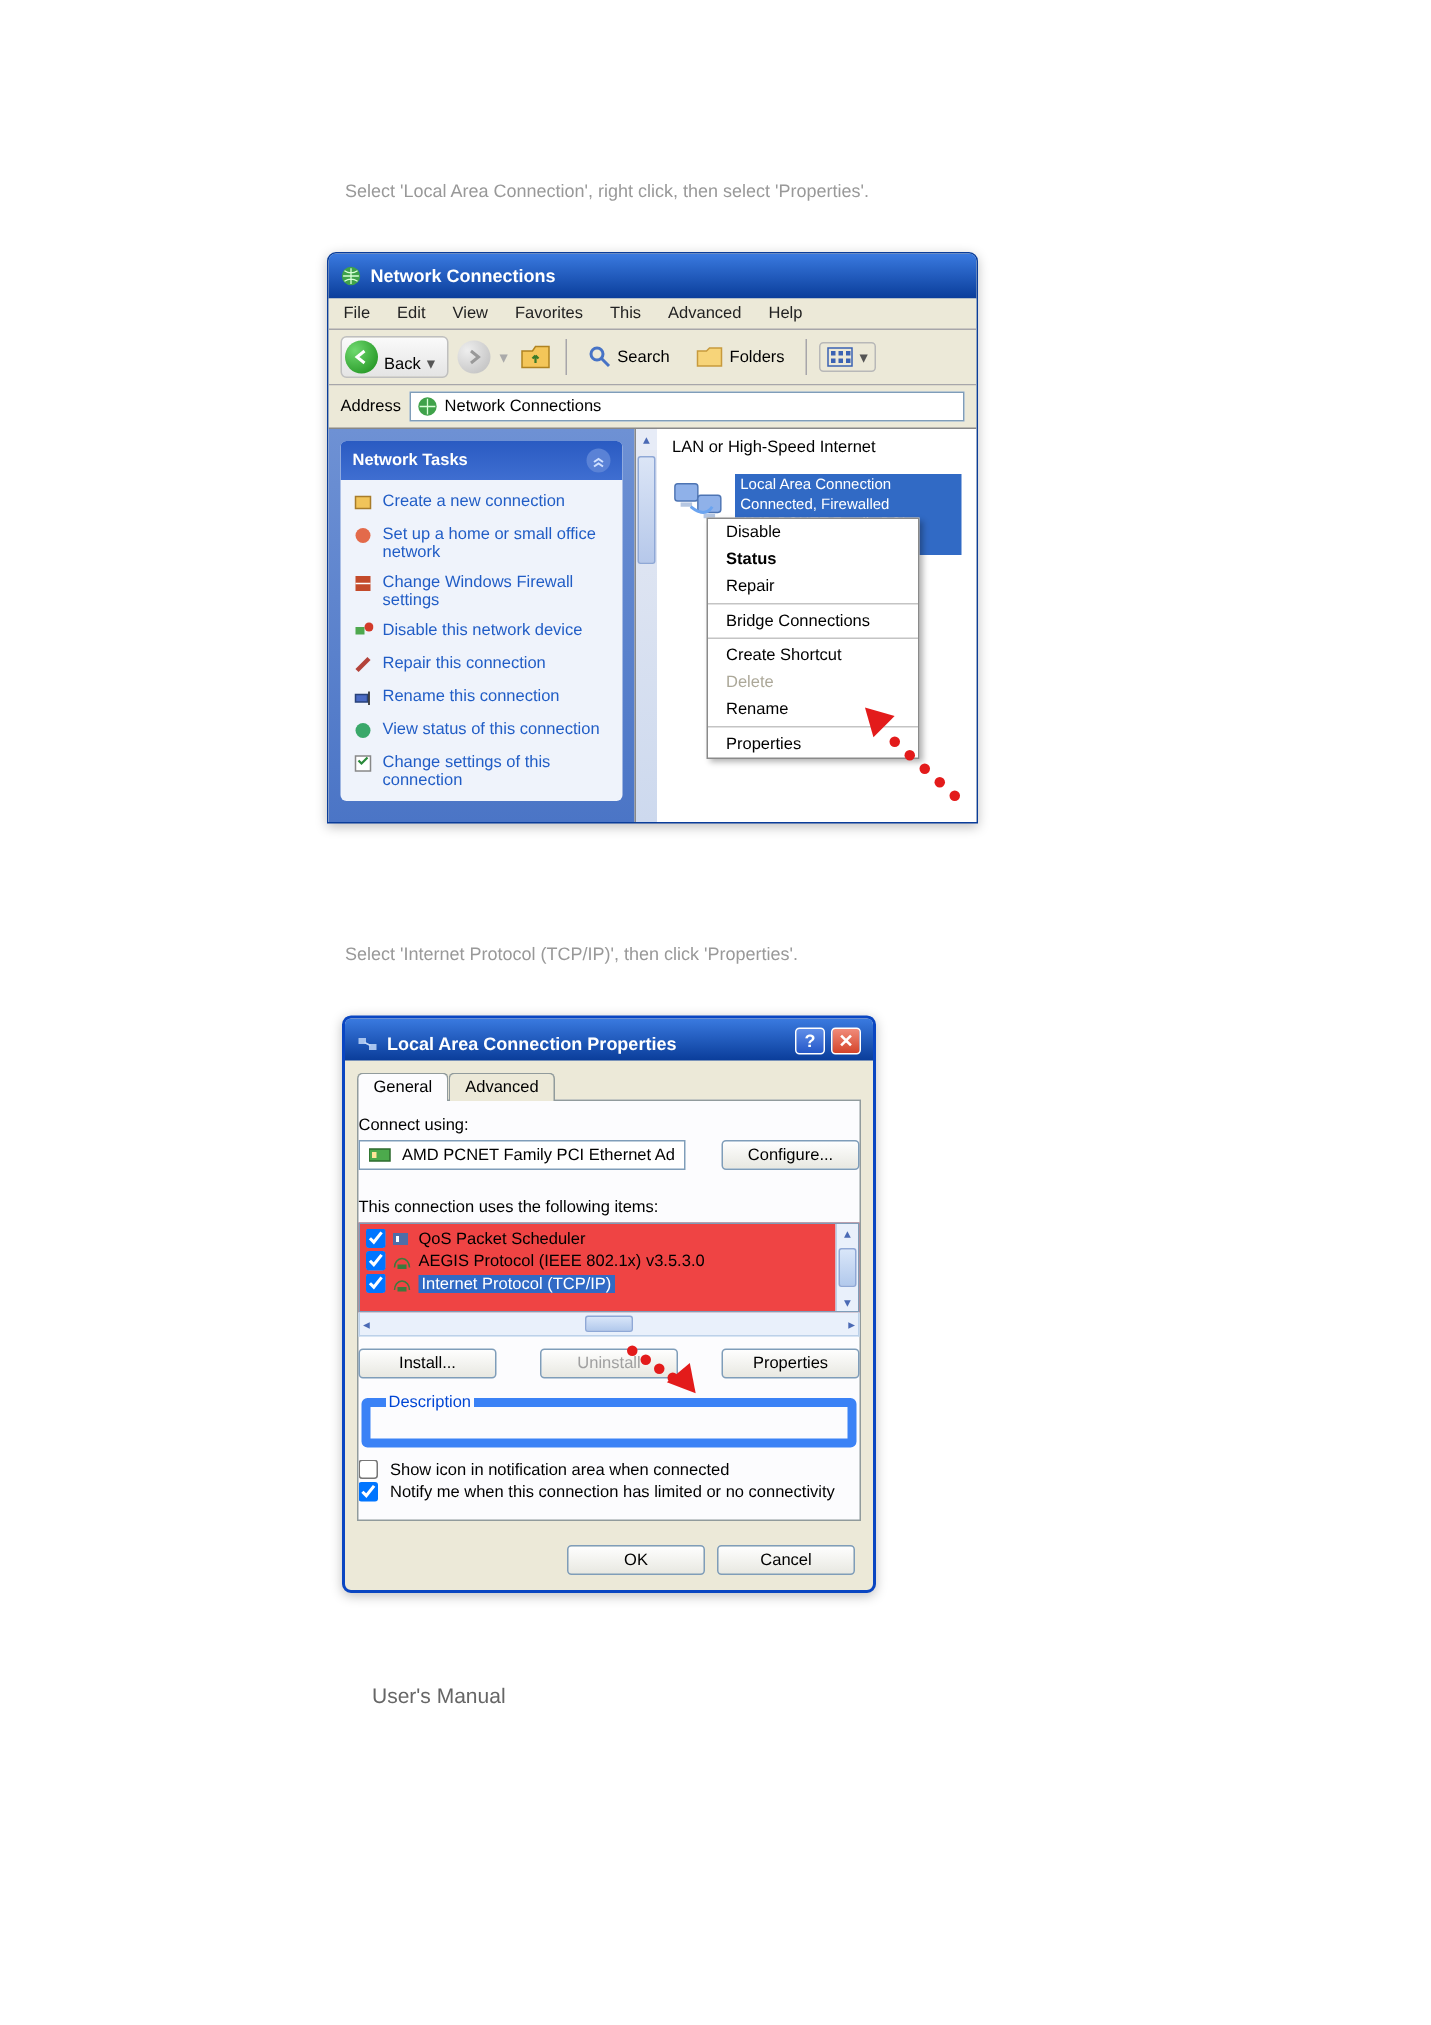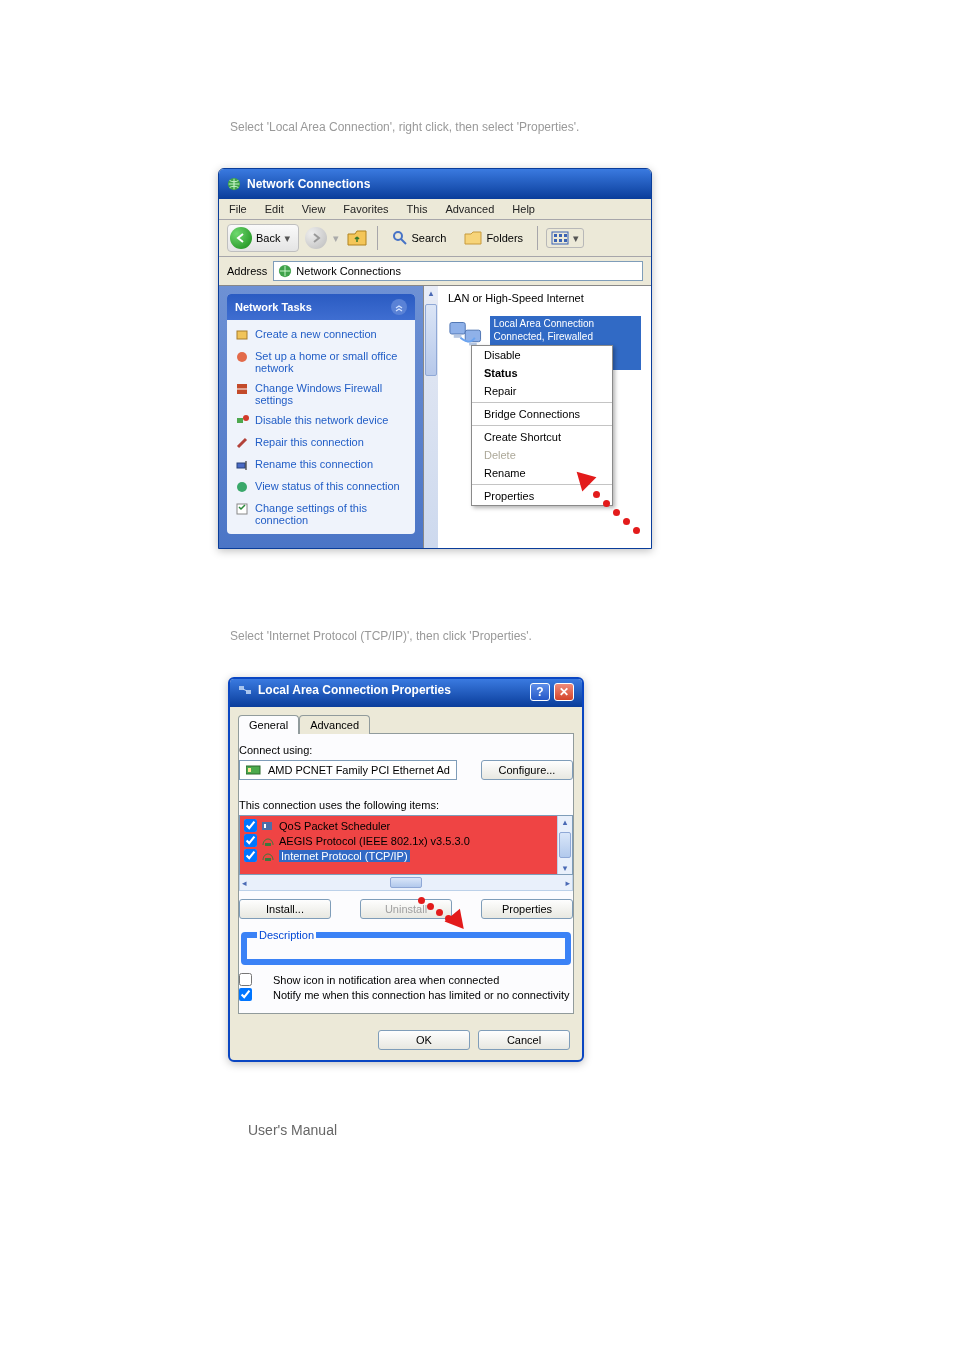--- a/index.html
+++ b/index.html
@@ -5,21 +5,21 @@
   html,body{margin:0;padding:0;background:#fff;font-family:Tahoma,Arial,sans-serif;font-size:11px;color:#000}
   .page{width:954px;margin:0 auto;position:relative;padding-top:120px;padding-bottom:60px}
   .instr{font-size:12px;color:#999;margin-left:230px;margin-bottom:30px;height:18px}
 
   
   .nc-window{width:432px;border:1px solid #0a3d9a;border-radius:6px 6px 0 0;margin-left:218px;background:#ece9d8;box-shadow:0 2px 8px rgba(0,0,0,.25);overflow:hidden}
   .nc-titlebar{height:22px;background:linear-gradient(#3a7ae0,#0a3d9a);color:#fff;font-weight:bold;font-size:12px;padding:4px 8px;display:flex;align-items:center;gap:6px}
   .nc-titlebar svg{width:14px;height:14px}
   .nc-menubar{background:#ece9d8;display:flex;gap:18px;padding:4px 10px;font-size:11px;color:#222;border-bottom:1px solid #a7a6aa}
   .nc-toolbar{background:#ece9d8;padding:4px 8px;display:flex;align-items:center;gap:6px;border-bottom:1px solid #a7a6aa}
-  .tb-back{display:flex;align-items:center;gap:4px;padding:2px 8px 2px 2px;border:1px solid #bfbfbf;border-radius:4px;background:linear-gradient(#fafafa,#e4e4e4)}
+  .tb-back{display:flex;align-items:flex-end;gap:4px;padding:2px 8px 2px 2px;border:1px solid #bfbfbf;border-radius:4px;background:linear-gradient(#fafafa,#e4e4e4)}
   .tb-backcircle{width:22px;height:22px;border-radius:50%;background:radial-gradient(circle at 30% 30%,#6fd96f,#178a17);display:flex;align-items:center;justify-content:center;color:#fff}
   .tb-grey{width:22px;height:22px;border-radius:50%;background:radial-gradient(circle at 30% 30%,#eee,#bbb);display:flex;align-items:center;justify-content:center;color:#888}
   .tb-folderup{width:24px;height:22px}
   .tb-sep{width:1px;height:24px;background:#a7a6aa;margin:0 2px}
   .tb-btn{display:flex;align-items:center;gap:4px;padding:2px 6px}
   .nc-addrbar{background:#ece9d8;padding:4px 8px;display:flex;align-items:center;gap:6px;border-bottom:1px solid #888;font-size:11px}
   .nc-addrbox{flex:1;background:#fff;border:1px solid #7f9db9;height:18px;display:flex;align-items:center;gap:4px;padding:0 4px}
   .nc-body{display:flex;background:#fff;height:262px;position:relative}
   .nc-sidepanel{width:188px;background:linear-gradient(180deg,#6e91d4,#4b75c6);padding:8px;overflow:hidden}
   .nc-taskbox{background:#eff3fb;border-radius:4px;overflow:hidden}
@@ -41,21 +41,21 @@
   .ctx-item.disabled{color:#aca899}
   .ctx-item.bold{font-weight:bold}
   .ctx-sep{border-top:1px solid #c4c4c4;margin:2px 0}
   
   .arrow-dots{position:absolute;pointer-events:none}
   .dot{width:7px;height:7px;border-radius:50%;background:#e31b1b;position:absolute}
   .arrowhead{position:absolute;width:0;height:0;border-left:10px solid transparent;border-right:10px solid transparent;border-bottom:18px solid #e31b1b}
 
   
   .lac-window{width:352px;border:2px solid #0a46c2;border-radius:6px;margin-left:228px;margin-top:16px;background:#ece9d8;box-shadow:0 2px 8px rgba(0,0,0,.25);overflow:hidden;position:relative}
-  .lac-titlebar{height:20px;background:linear-gradient(#3a7ae0,#0a3d9a);color:#fff;font-weight:bold;font-size:12px;padding:4px 8px;display:flex;align-items:flex-start;justify-content:space-between}
+  .lac-titlebar{height:20px;background:linear-gradient(#3a7ae0,#0a3d9a);color:#fff;font-weight:bold;font-size:12px;padding:4px 8px;display:flex;align-items:flex-end;justify-content:space-between}
   .lac-titlebtns{display:flex;gap:4px}
   .tbtn{width:18px;height:16px;border:1px solid #fff;border-radius:3px;display:flex;align-items:center;justify-content:center;font-weight:bold;font-size:12px}
   .tbtn.help{background:linear-gradient(#5f8ee8,#2558c8);color:#fff}
   .tbtn.close{background:linear-gradient(#f08b7a,#d4442a);color:#fff}
   .lac-body{padding:8px}
   .lac-tabs{display:flex}
   .lac-tab{border:1px solid #919b9c;border-bottom:none;background:#ece9d8;padding:3px 10px;font-size:11px;border-radius:4px 4px 0 0;position:relative}
   .lac-tab.active{background:#fcfcfe;z-index:2}
   .lac-panel{border:1px solid #919b9c;background:#fcfcfe;padding:10px 0 12px;margin-top:-1px}
   .lac-field{border:1px solid #7f9db9;background:#fff;padding:3px 6px;display:flex;align-items:center;gap:6px;font-size:11px;width:210px}
@@ -69,21 +69,21 @@
   .li-row.sel span{background:#316ac5;color:#fff;padding:0 2px}
   .lac-list-scroll{width:14px;border-left:1px solid #bcd1e9;background:#e9f0fb;position:relative}
   .lac-list-scroll .sarr{position:absolute;left:0;right:0;height:12px;display:flex;align-items:center;justify-content:center;color:#4b6ab5;font-size:9px}
   .lac-list-scroll .sthumb{position:absolute;left:1px;right:1px;top:16px;height:24px;background:linear-gradient(#d9e6f9,#b2c9ec);border:1px solid #8fa8d6;border-radius:2px}
   .lac-hscroll{height:15px;border:1px solid #bcd1e9;border-top:none;background:#e9f0fb;display:flex;align-items:center;justify-content:space-between;padding:0 2px;color:#4b6ab5;font-size:9px}
   .lac-hscroll .hthumb{width:30px;height:9px;background:linear-gradient(#d9e6f9,#b2c9ec);border:1px solid #8fa8d6;border-radius:2px;margin:0 auto}
   .lac-btnrow{display:flex;justify-content:space-between;margin-top:8px}
   .lac-group{border:6px solid #3b82f6;border-radius:4px;padding:8px 10px 10px;margin-top:10px;position:relative}
   .lac-group legend{font-size:11px;color:#0046d5}
   .lac-desc{font-size:11px;color:#222;line-height:14px}
-  .chk{display:flex;align-items:center;gap:21px;font-size:11px;margin-top:8px}
+  .chk{display:flex;align-items:center;gap:8px;font-size:11px;margin-top:8px}
   .chk input{margin:0}
   .lac-footer{display:flex;justify-content:flex-end;gap:8px;padding:8px 12px 10px}
 
   .footer{margin-top:60px;margin-left:248px;font-size:14px;color:#666}
 </style>
 </head>
 <body>
 
 <div class="page">
 

